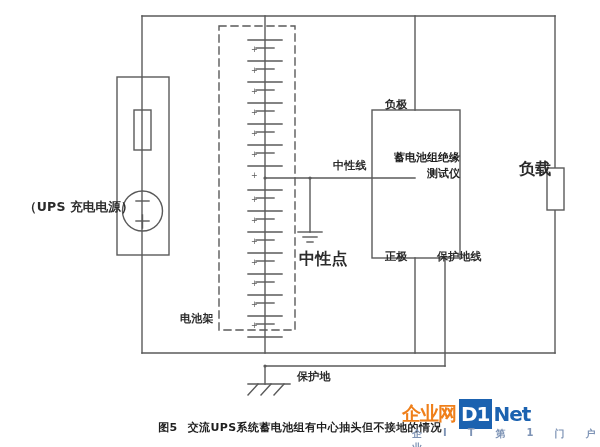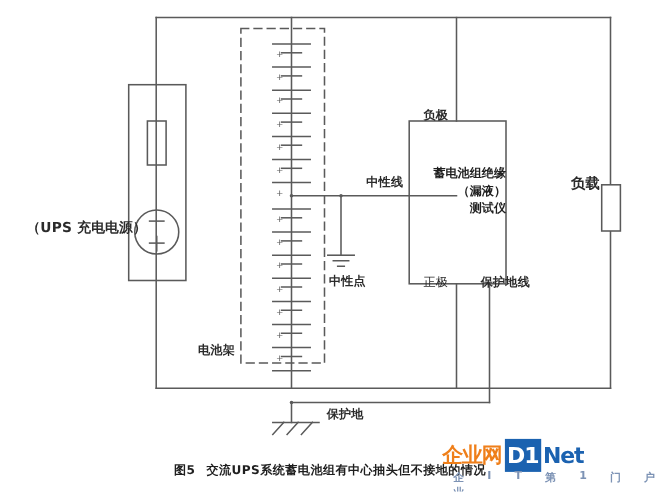--- a/index.html
+++ b/index.html
@@ -41,48 +41,47 @@
   }
   .lbl-neutral-line {
     left: 333px;
     top: 160px;
     font-size: 11px;
     font-weight: 700;
   }
   .lbl-neutral-point {
     left: 299px;
     top: 250px;
-    font-size: 11px;
+    font-size: 16px;
     font-weight: 700;
   }
   .lbl-negative {
     left: 385px;
     top: 99px;
     font-size: 11px;
     font-weight: 700;
   }
   .lbl-positive {
     left: 385px;
     top: 251px;
     font-size: 11px;
-    font-weight: 400;
+    font-weight: 700;
   }
   .lbl-pe-wire {
     left: 437px;
     top: 251px;
     font-size: 11px;
     font-weight: 700;
     text-align: right;
   }
   .lbl-load {
     left: 519px;
     top: 160px;
-    font-size: 13px;
-    font-weight: 700;
-    font-family: Liberation Serif, serif;
+    font-size: 16px;
+    font-weight: 700;
   }
   .lbl-rack {
     left: 180px;
     top: 313px;
     font-size: 11px;
     font-weight: 700;
   }
   .lbl-pe {
     left: 297px;
     top: 371px;
@@ -306,21 +305,20 @@
   <div class="lbl lbl-pe-wire">保护地线</div>
 
   <div class="lbl lbl-load">负载</div>
 
   <div class="lbl lbl-rack">电池架</div>
 
   <div class="lbl lbl-pe">保护地</div>
 
   <div class="instrument-text">
     <div>蓄电池组绝缘</div>
-    <div>（漏液）</div>
     <div>测试仪</div>
   </div>
 
   <div class="caption">
     <span class="cap-num">图5</span><span>交流UPS系统蓄电池组有中心抽头但不接地的情况</span>
   </div>
 
   <div class="watermark">
     <div class="wm-row1">
       <span class="wm-qiye">企业网</span>

